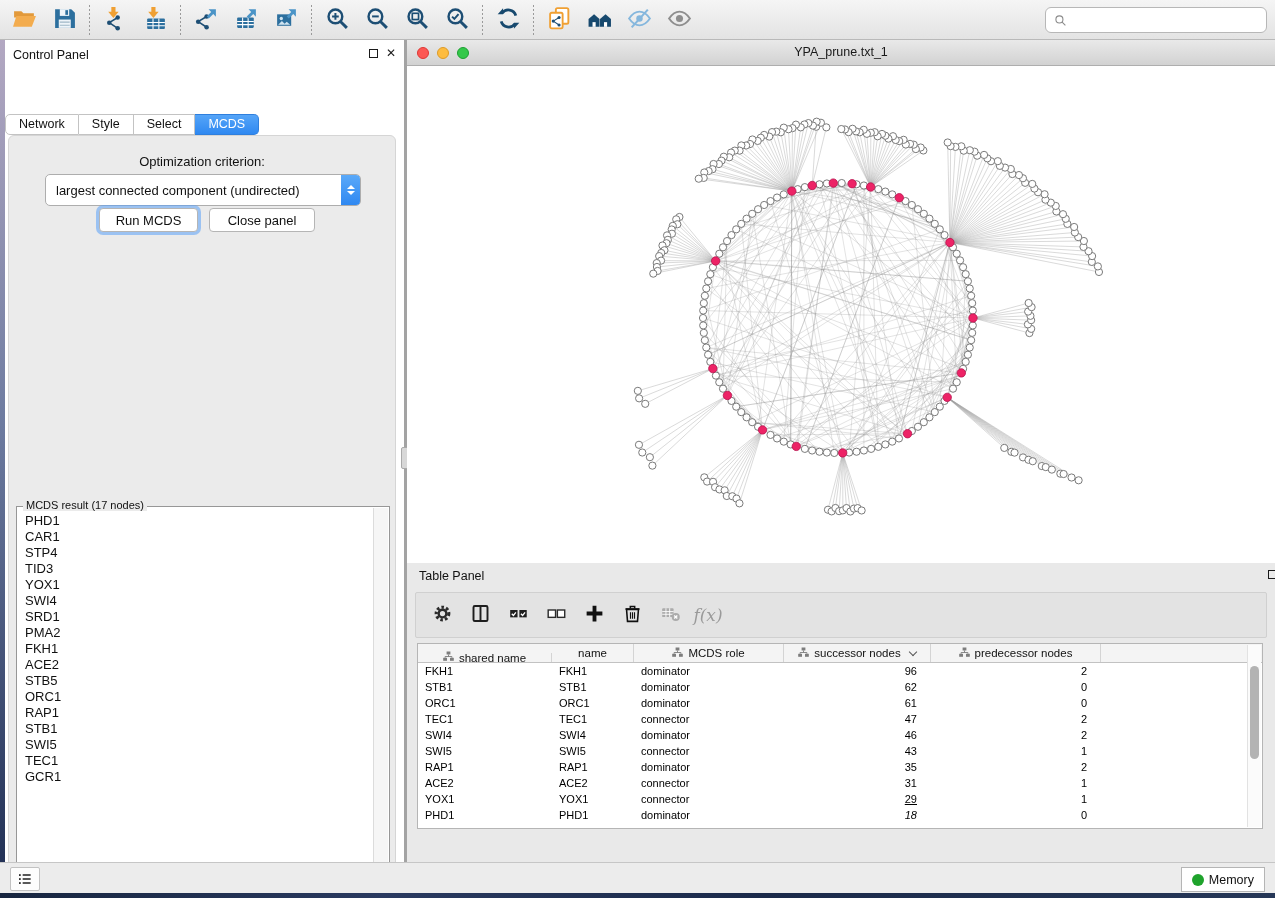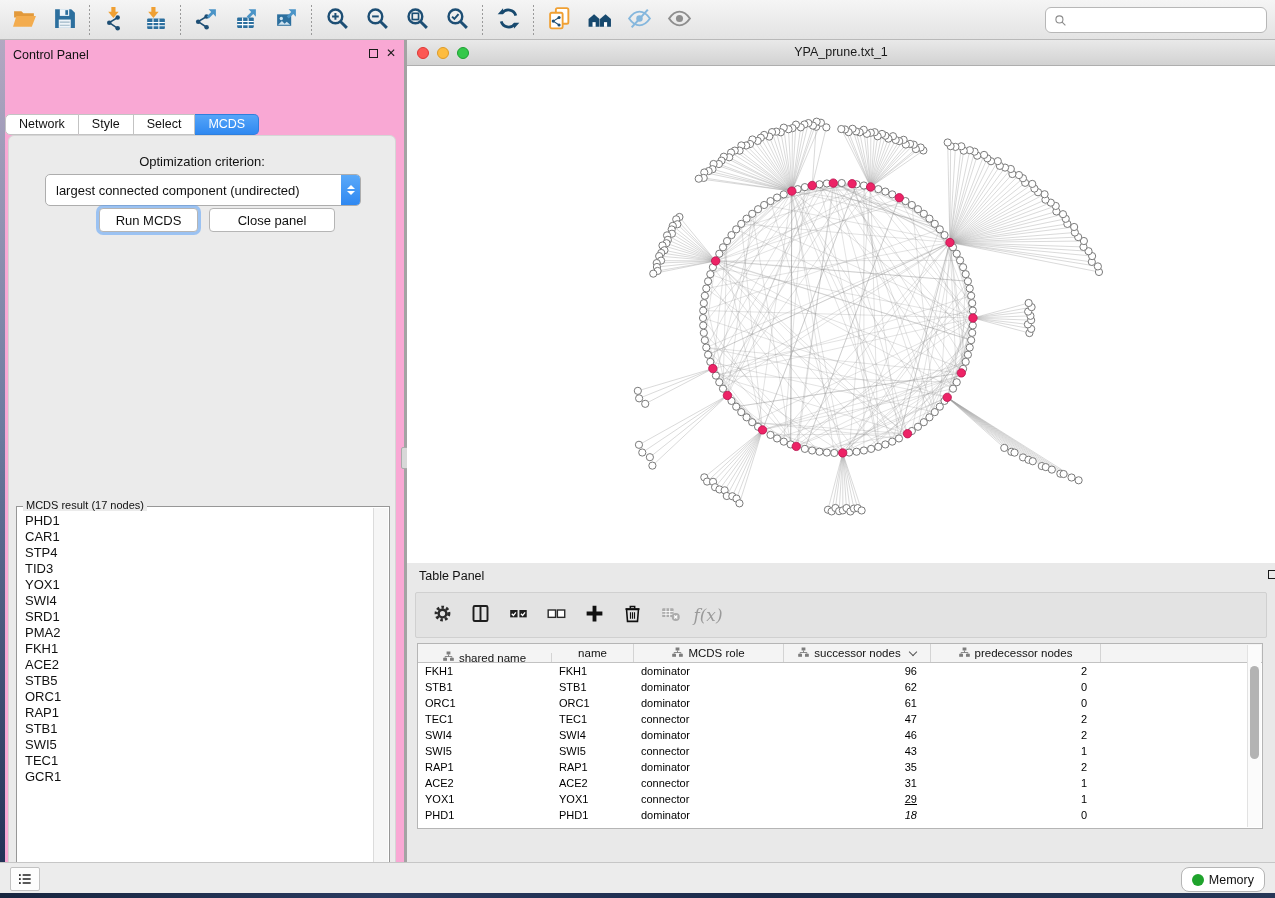--- a/index.html
+++ b/index.html
@@ -24,21 +24,21 @@
   #search-box input { border:none; outline:none; flex:1; font-size:12px;
     font-family:inherit; background:transparent; }
 
   
   #wall-left { left:0; top:40px; width:5px; height:853px;
     background:linear-gradient(#b3a8c2,#6d7ba0 45%,#1e2d52); }
   #wall-bottom { left:0; top:893px; width:1275px; height:5px;
     background:linear-gradient(90deg,#17253f,#2a3a60 30%,#1b2a4a 60%,#263757); }
 
   
-  #control-panel { left:5px; top:40px; width:399px; height:822px; background:#f9a8d4; }
+  #control-panel { left:5px; top:40px; width:399px; height:822px; background:#ffffff; }
   #cp-header { position:absolute; left:0; top:0; width:100%; height:28px; }
   #cp-title { position:absolute; left:8px; top:8px; font-size:12.5px; color:#111; }
   .win-btns { position:absolute; right:8px; top:8px; display:flex; gap:8px; align-items:center; }
   .float-glyph { width:9px; height:9px; border:1.4px solid #1a1a1a; display:inline-block; background:#fff0; }
   .close-glyph { font-size:12px; font-weight:bold; color:#1a1a1a; line-height:10px; }
   #cp-tabs { position:absolute; left:0; top:74px; width:100%; display:flex; justify-content:flex-start; }
   .seg-tab { height:21px; line-height:19px; padding:0 13px; font-size:12.5px; background:#fff;
     border:1px solid #c3c3c3; border-left:none; color:#111; cursor:pointer; }
   .seg-tab:first-child { border-left:1px solid #c3c3c3; border-radius:5px 0 0 5px; }
   .seg-tab:last-child { border-radius:0 5px 5px 0; }
@@ -53,21 +53,21 @@
   #opt-stepper { width:19px; height:100%; border-radius:0 4px 4px 0;
     background:linear-gradient(#5aa9f9,#2f88f1); display:flex; flex-direction:column;
     align-items:center; justify-content:center; gap:2px; }
   #opt-stepper i { display:block; width:0; height:0; border-left:4px solid transparent;
     border-right:4px solid transparent; }
   #opt-stepper .up { border-bottom:4.5px solid #fff; }
   #opt-stepper .down { border-top:4.5px solid #fff; }
   .cp-btn { position:absolute; top:72px; height:24px; background:#fff; border:1px solid #b5b5b5;
     border-radius:4px; font-size:13px; font-family:inherit; color:#111; cursor:pointer; }
   #run-btn { left:90px; width:99px; box-shadow:0 0 0 3px rgba(90,160,248,.55); }
-  #close-panel-btn { left:200px; width:126px; }
+  #close-panel-btn { left:200px; width:106px; }
   #mcds-fieldset { position:absolute; left:7px; top:370px; width:374px; height:374px;
     border:1px solid #979797; background:#fff; }
   #mcds-legend { position:absolute; left:6px; top:-8px; background:#ebebeb; padding:0 3px;
     font-size:11px; color:#111; }
   #mcds-list { position:absolute; left:0; top:6px; bottom:2px; right:17px; overflow:hidden;
     padding-left:8px; }
   .result-item { font-size:13px; line-height:16px; color:#111; cursor:default; }
   #mcds-scroll { position:absolute; right:1px; top:1px; bottom:1px; width:15px;
     background:#f6f6f6; border-left:1px solid #dcdcdc; }
 
@@ -118,21 +118,21 @@
   #tp-tabs { position:absolute; left:0; top:271px; width:100%; display:flex; justify-content:center; }
 
   
   #status-bar { left:0; top:862px; width:1275px; height:31px; background:#ececec;
     border-top:1px solid #c6c6c6; }
   #task-btn { position:absolute; left:10px; top:4px; width:30px; height:24px; background:#fdfdfd;
     border:1px solid #c2c2c2; border-radius:2px; display:flex; align-items:center;
     justify-content:center; cursor:pointer; }
   #task-btn svg { width:16px; height:16px; }
   #memory-btn { position:absolute; right:10px; top:4px; height:25px; background:#fff;
-    border:1px solid #b5b5b5; border-radius:8px; display:flex; align-items:center; gap:5px;
+    border:1px solid #b5b5b5; border-radius:0; display:flex; align-items:center; gap:5px;
     padding:0 10px; font-size:12.5px; color:#111; cursor:pointer; }
   #memory-dot { width:12px; height:12px; border-radius:50%; background:#1fa32c; }
 </style>
 </head>
 <body>
 
 <div id="main-toolbar" class="abs">
   <div id="tb-groups" style="display:flex;align-items:center;">
       <div class="tb-group">
         <button class="tb-btn">

